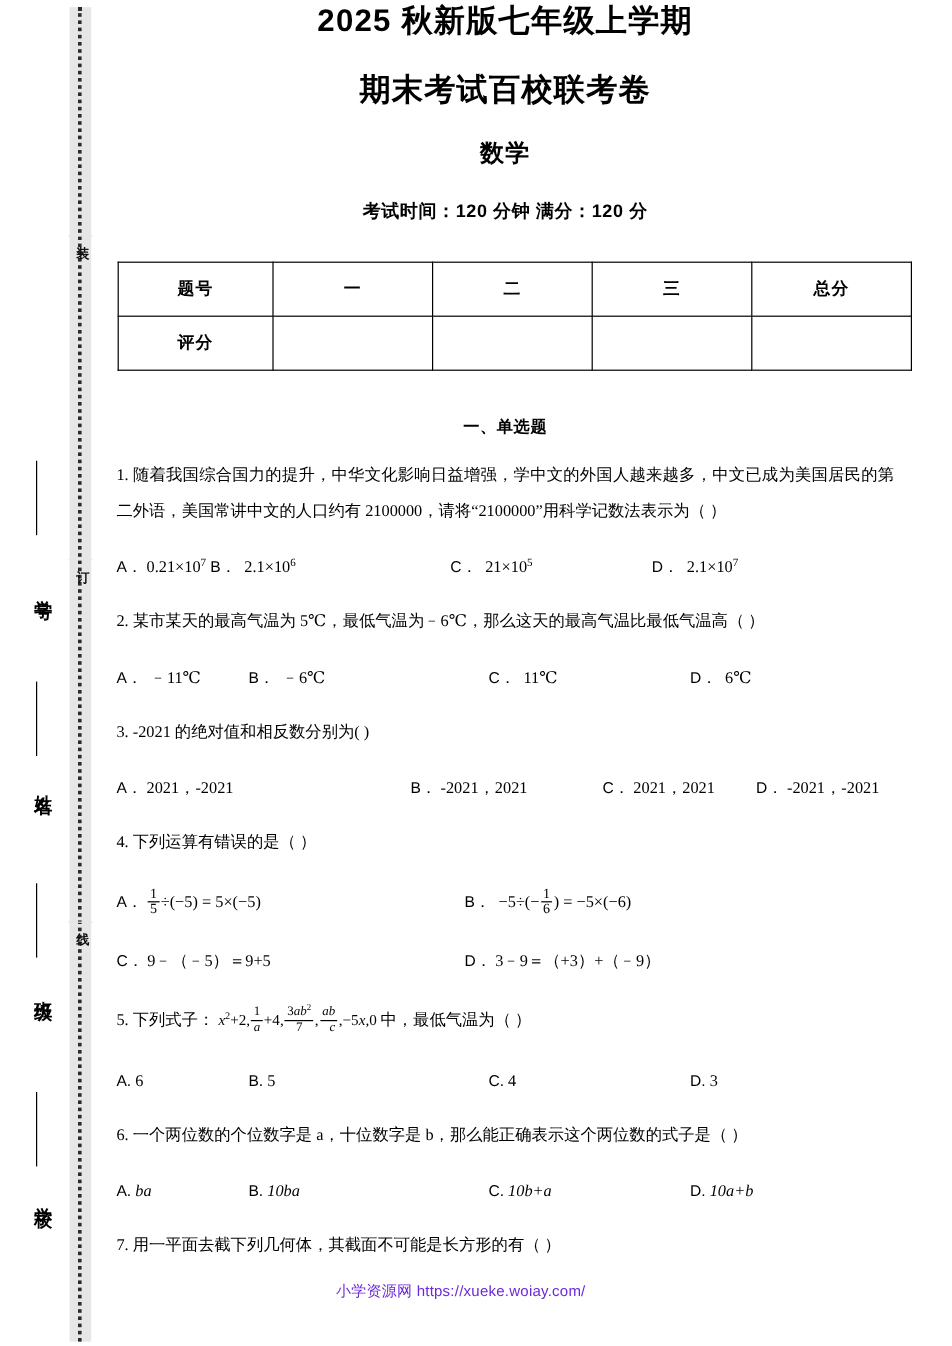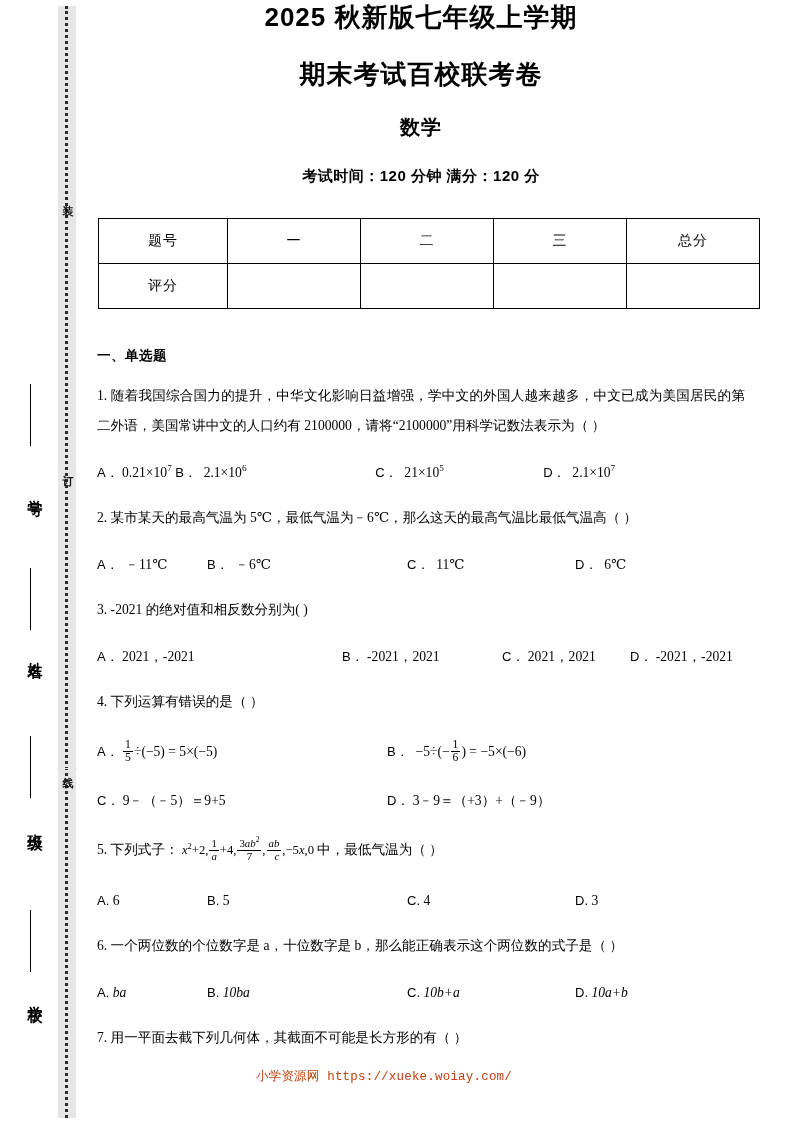--- a/index.html
+++ b/index.html
@@ -119,33 +119,34 @@
     width: 645px;
     table-layout: fixed;
   }
   .score-table td {
     border: 1.6px solid #000;
     height: 42px;
     text-align: center;
     vertical-align: middle;
     font-family: "Liberation Sans", "DejaVu Sans", sans-serif;
     font-size: 14px;
-    font-weight: normal;
+    font-weight: bold;
     letter-spacing: 1px;
   }
   .score-table .col-head { width: 126px; }
   .score-table .col-n   { width: 130px; }
 
   
   .section-head {
     margin-top: 38px;
     font-family: Liberation Mono, monospace;
     font-size: 13.5px;
     font-weight: bold;
     letter-spacing: 0.5px;
+    text-align: center;
   }
   .q {
     margin-top: 16px;
     font-size: 13.6px;
     line-height: 30px;
     text-align: justify;
     font-family: "Liberation Serif", "DejaVu Serif", serif;
   }
   .opts {
     margin-top: 18px;
@@ -179,23 +180,23 @@
   .frac .num { display: block; padding: 0 2px; border-bottom: 1px solid #000; }
   .frac .den { display: block; padding: 0 2px; }
 
   
   .watermark {
     position: absolute;
     left: 0;
     top: 1068px;
     width: 768px;
     text-align: center;
-    font-family: Liberation Mono, monospace;
+    font-family: Liberation Sans, sans-serif;
     font-size: 12.5px;
-    color: #c2410c;
+    color: #6d28d9;
     letter-spacing: 0.2px;
   }
 </style>
 </head>
 <body>
 
 <div class="page">
 
   <div class="binding-strip"></div>
   <div class="binding-dots"></div>

